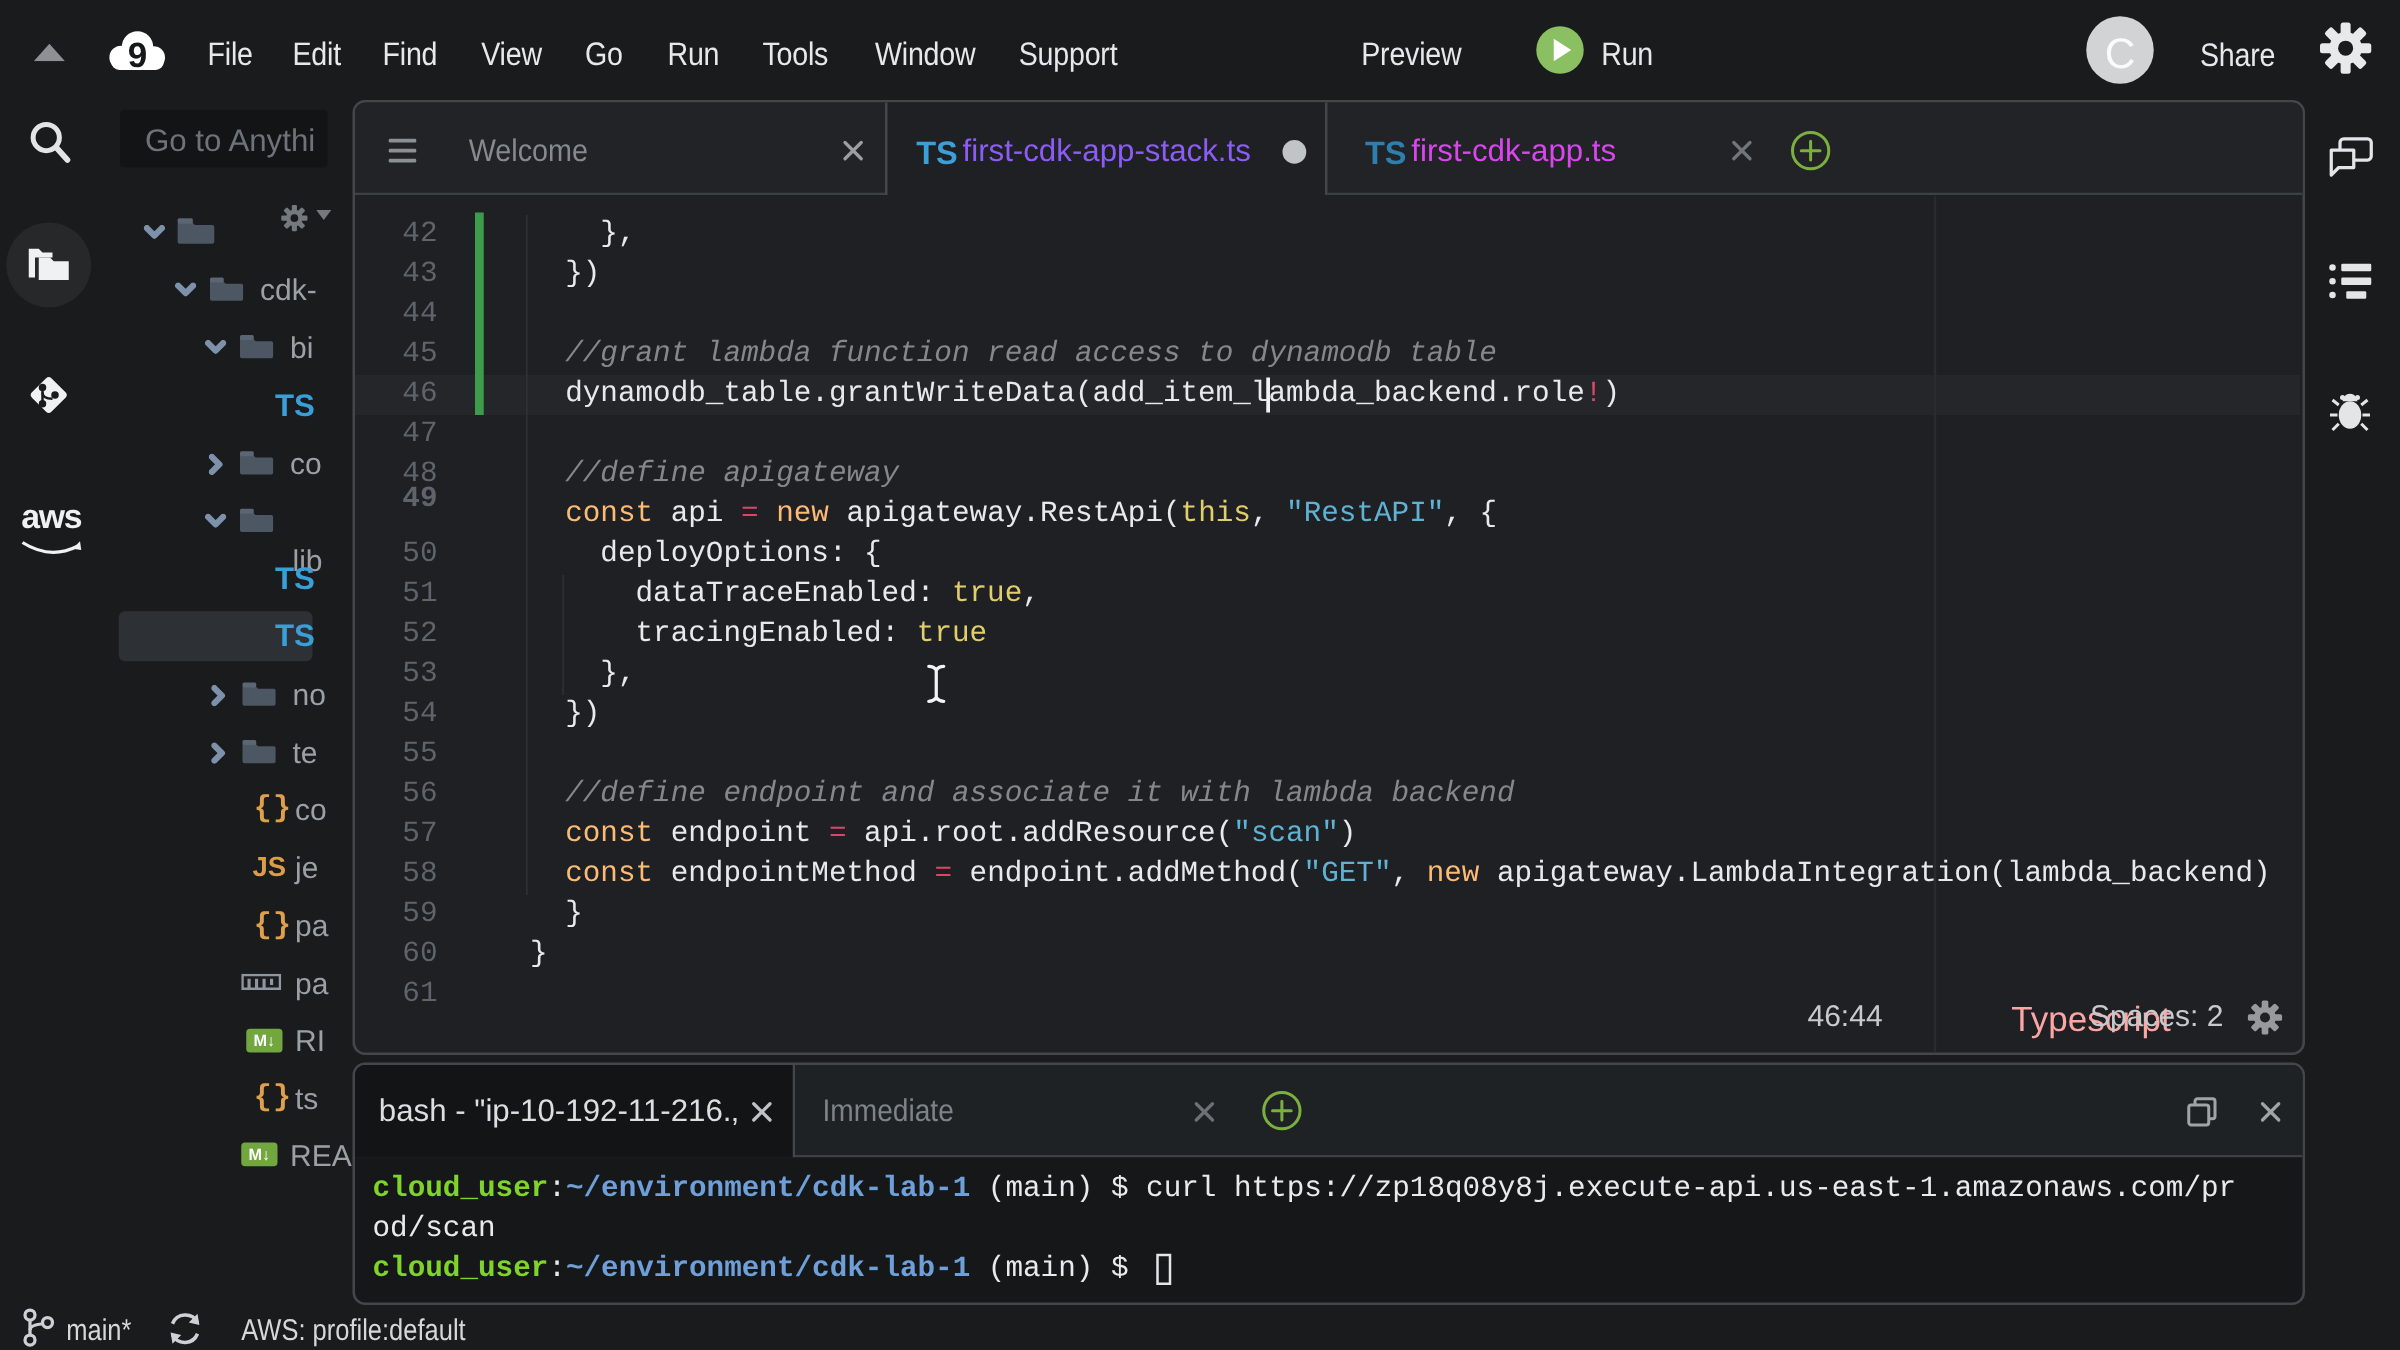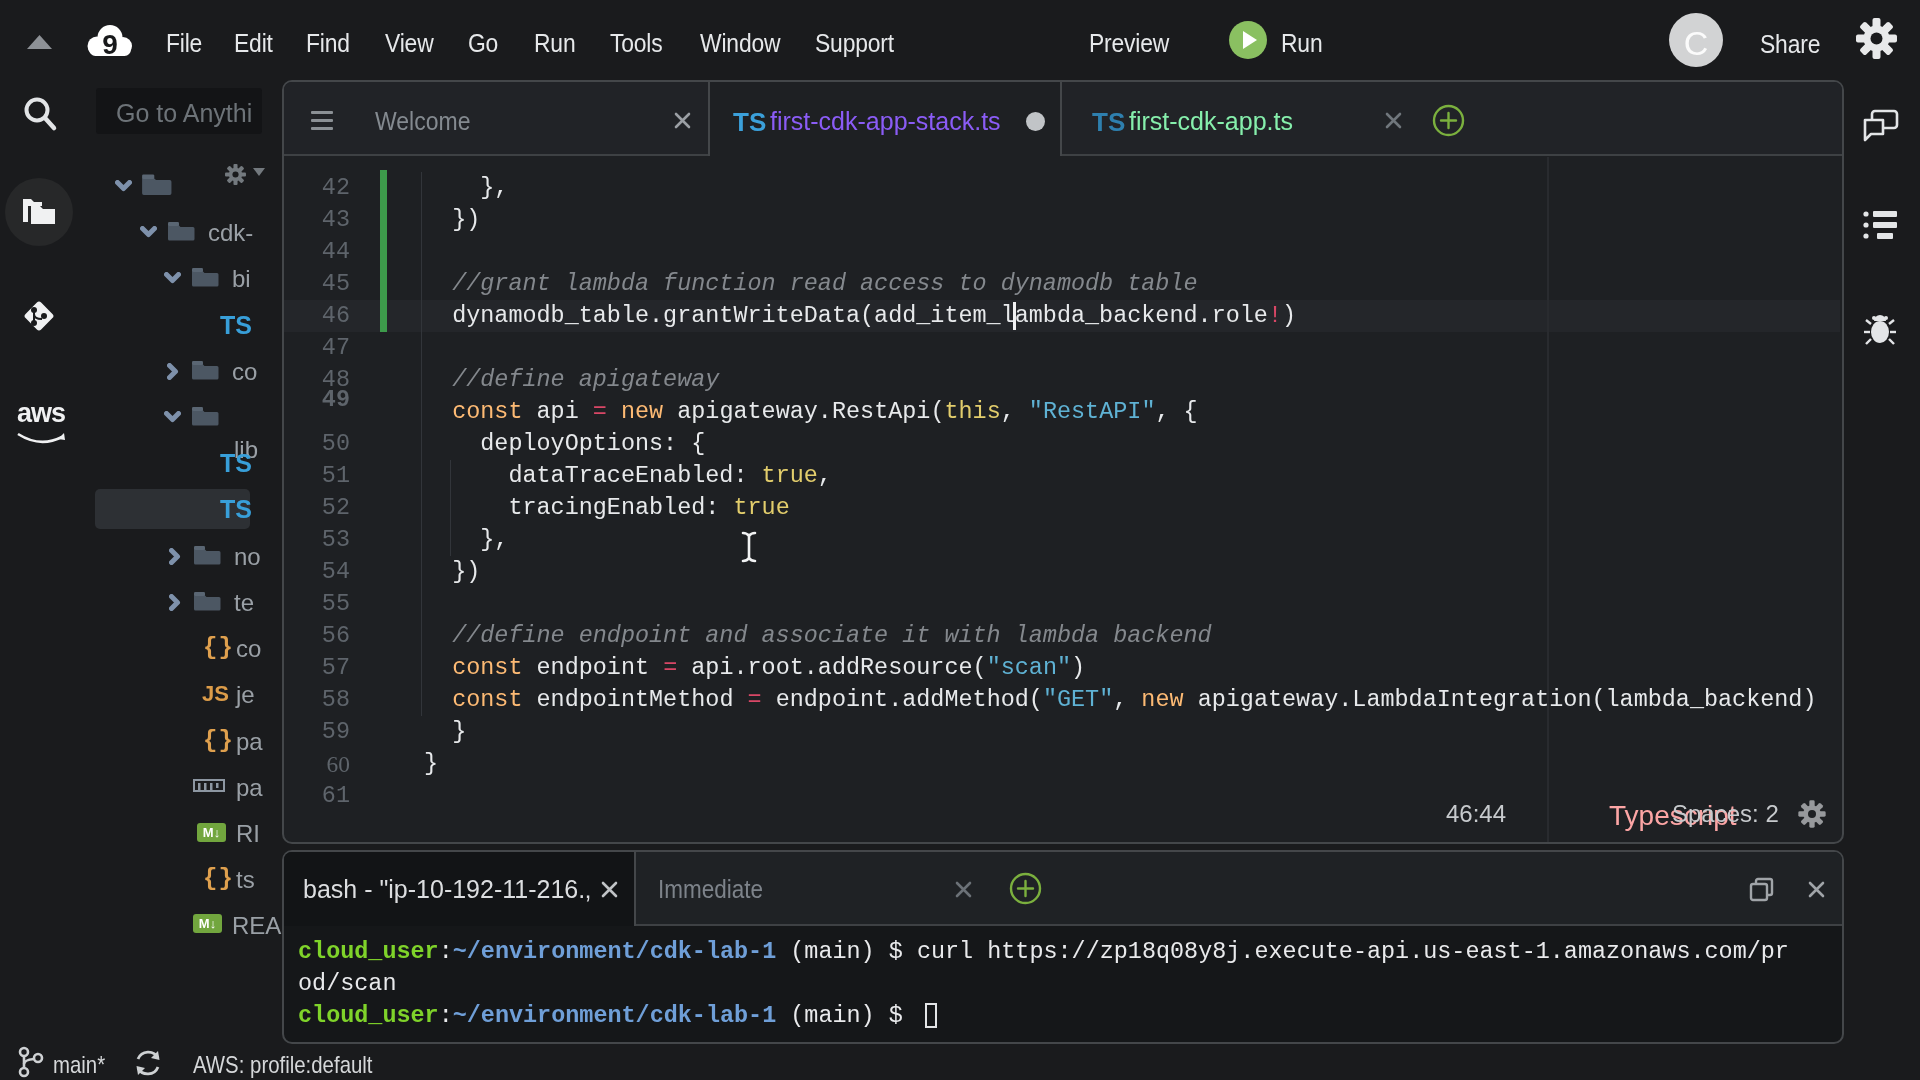--- a/index.html
+++ b/index.html
@@ -223,21 +223,21 @@
 <div class="abs" style="left:375px;top:107px;font-size:25px;color:#848a90;transform:scaleX(0.92);transform-origin:left top;">Welcome</div>
 <svg class="abs" style="left:672px;top:110px;" width="21" height="21" viewBox="0 0 21 21">
   <path d="M4,4 L17,17 M17,4 L4,17" stroke="#9b9fa4" stroke-width="2.6" stroke-linecap="round"></path>
 </svg>
 
 <div class="abs" style="left:733px;top:107px;font-size:26px;font-weight:bold;color:#3ba0da;">TS</div>
 <div class="abs" style="left:770px;top:107px;font-size:25px;color:#8b5cf6;">first-cdk-app-stack.ts</div>
 <div class="abs" style="left:1026px;top:112px;width:19px;height:19px;border-radius:50%;background:#c1c4c7;"></div>
 
 <div class="abs" style="left:1092px;top:107px;font-size:26px;font-weight:bold;color:#2e7fae;">TS</div>
-<div class="abs" style="left:1129px;top:107px;font-size:25px;color:#86efac;">first-cdk-app.ts</div>
+<div class="abs" style="left:1129px;top:107px;font-size:25px;color:#d946ef;">first-cdk-app.ts</div>
 <svg class="abs" style="left:1383px;top:110px;" width="21" height="21" viewBox="0 0 21 21">
   <path d="M4,4 L17,17 M17,4 L4,17" stroke="#70767c" stroke-width="2.6" stroke-linecap="round"></path>
 </svg>
 
 <svg class="abs" style="left:1432px;top:104px;" width="33" height="33" viewBox="0 0 33 33">
   <circle cx="16.5" cy="16.5" r="14.5" fill="none" stroke="#7bb03e" stroke-width="2.4"></circle>
   <path d="M16.5,9 v15 M9,16.5 h15" stroke="#7bb03e" stroke-width="2.4" stroke-linecap="round"></path>
 </svg>
 
 <style>
@@ -266,21 +266,21 @@
 <div class="mono gut" style="top:428px;">50</div>
 <div class="mono gut" style="top:460px;">51</div>
 <div class="mono gut" style="top:492px;">52</div>
 <div class="mono gut" style="top:524px;">53</div>
 <div class="mono gut" style="top:556px;">54</div>
 <div class="mono gut" style="top:588px;">55</div>
 <div class="mono gut" style="top:620px;">56</div>
 <div class="mono gut" style="top:652px;">57</div>
 <div class="mono gut" style="top:684px;">58</div>
 <div class="mono gut" style="top:716px;">59</div>
-<div class="mono gut" style="top:748px;font-family:Liberation Serif, serif;">60</div>
+<div class="mono gut" style="top:748px;">60</div>
 <div class="mono gut" style="top:780px;">61</div>
 
 <div class="mono cl w" style="top:172px;">    },</div>
 <div class="mono cl w" style="top:204px;">  })</div>
 <div class="mono cl c" style="top:268px;">  //grant lambda function read access to dynamodb table</div>
 <div class="mono cl w" style="top:300px;">  dynamodb_table.grantWriteData(add_item_lambda_backend.role<span class="p">!</span>)</div>
 <div class="mono cl c" style="top:364px;">  //define apigateway</div>
 <div class="mono cl w" style="top:396px;">  <span class="k">const</span> api <span class="p">=</span> <span class="k">new</span> apigateway.RestApi(<span class="y">this</span>, <span class="s">"RestAPI"</span>, {</div>
 <div class="mono cl w" style="top:428px;">    deployOptions: {</div>
 <div class="mono cl w" style="top:460px;">      dataTraceEnabled: <span class="y">true</span>,</div>

